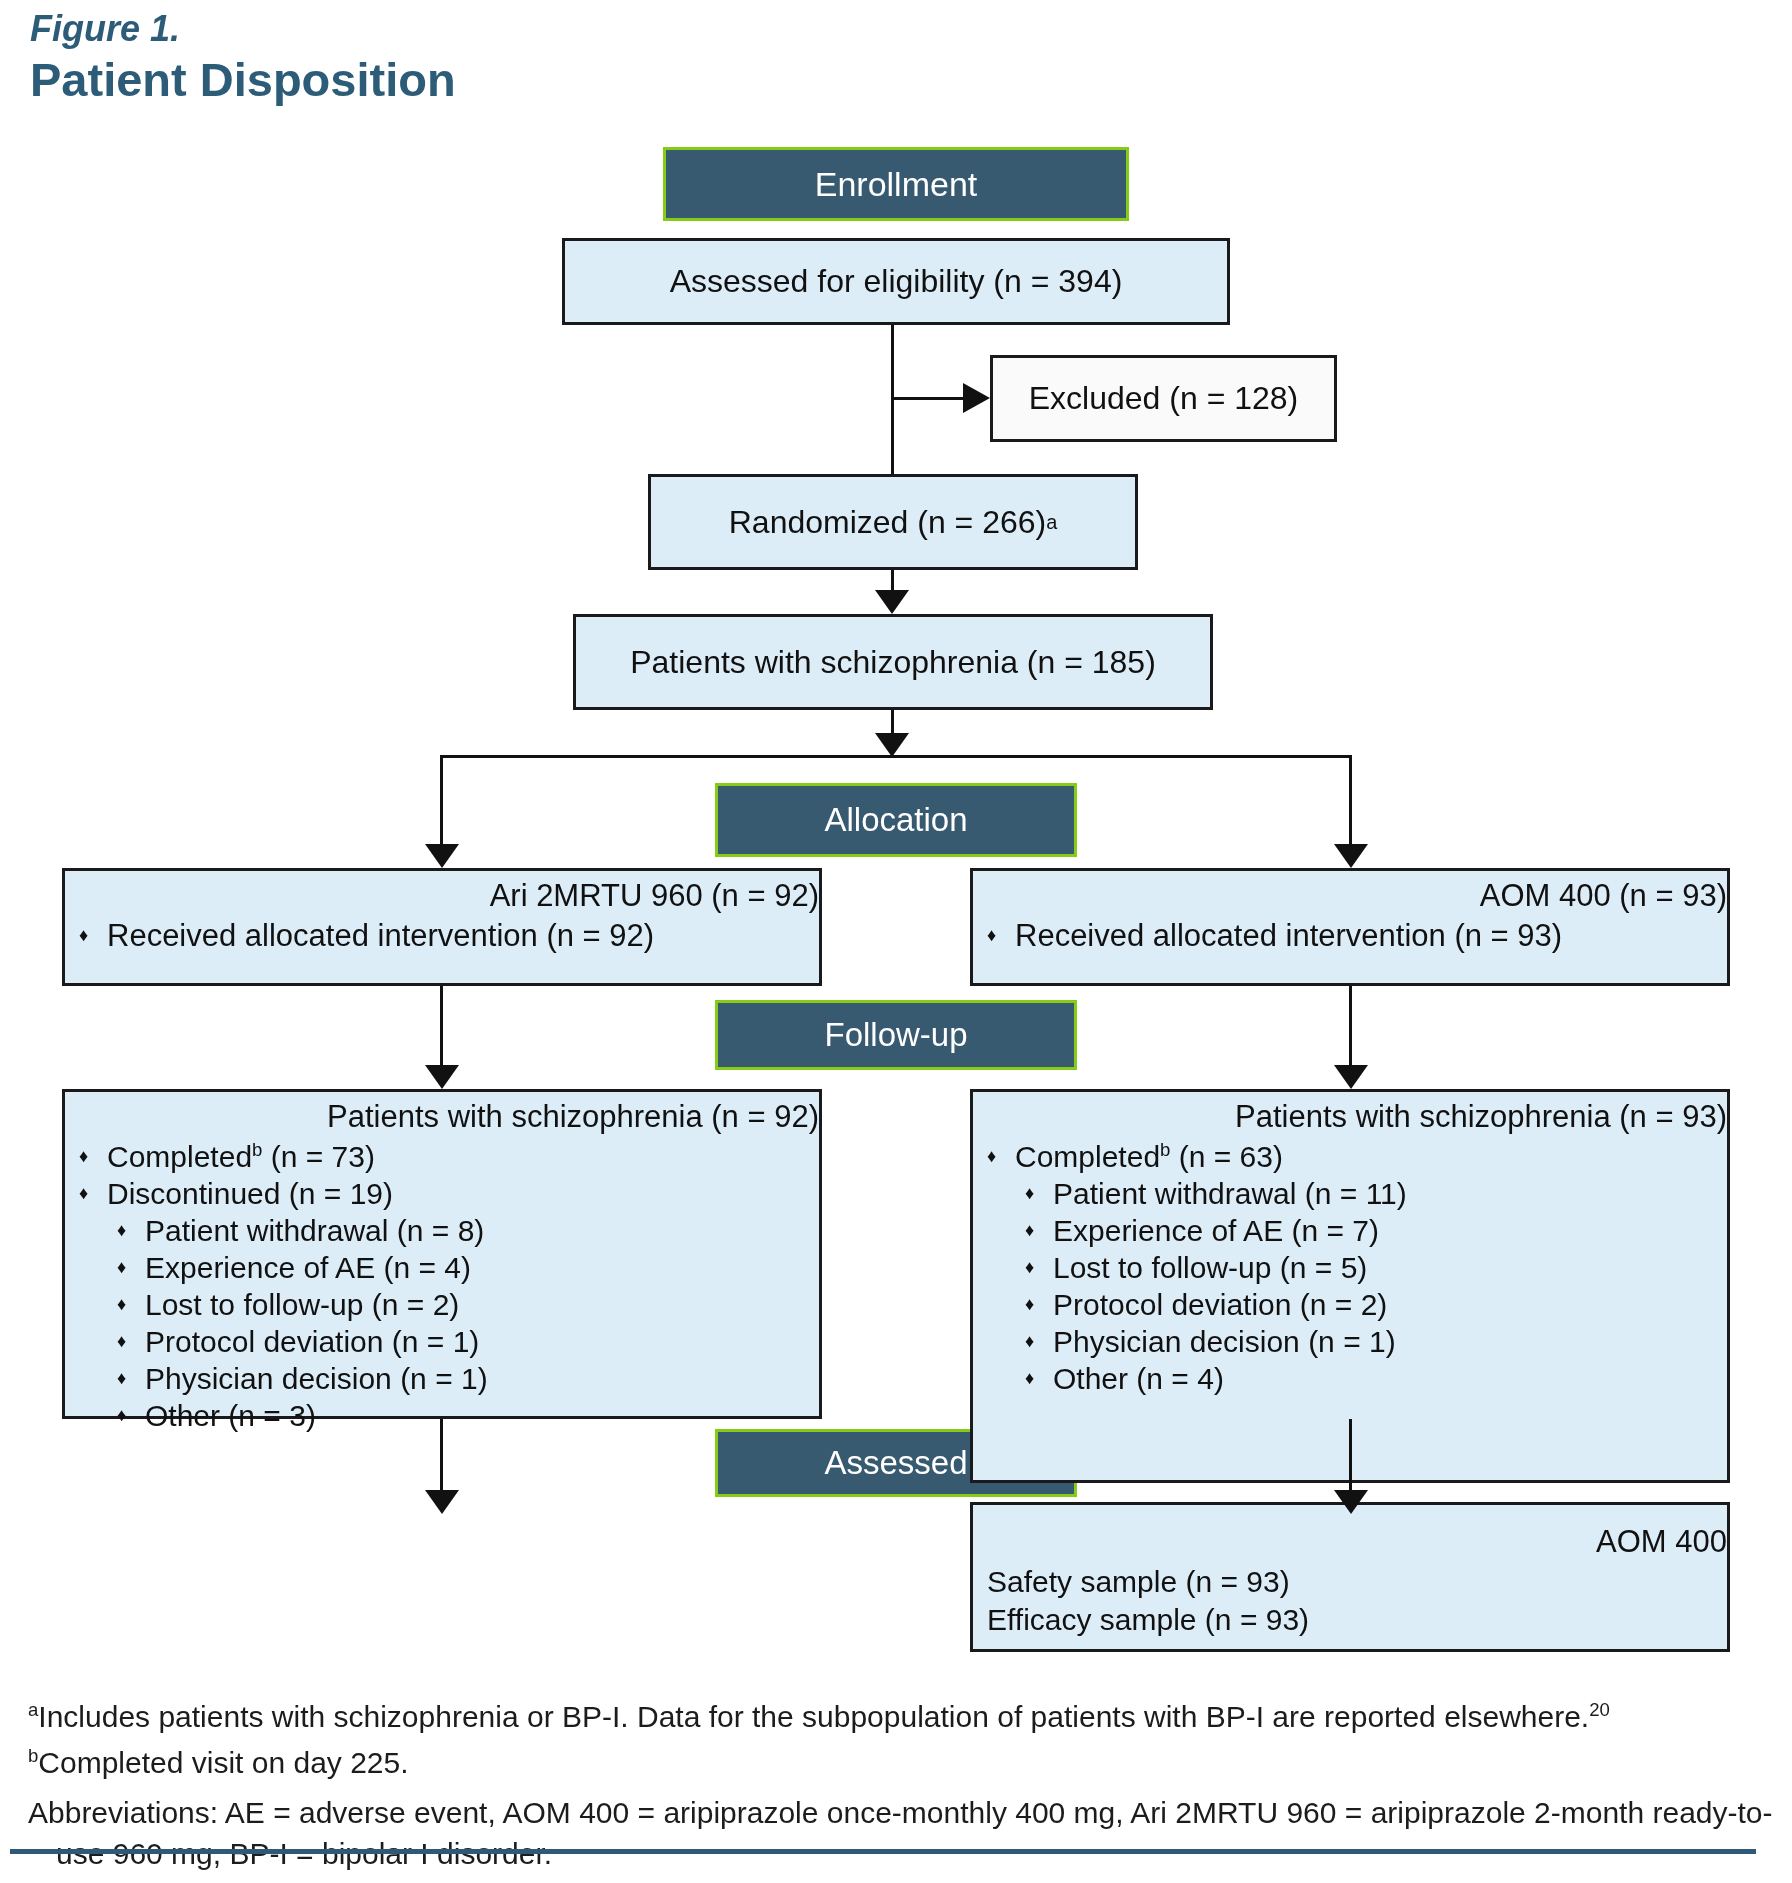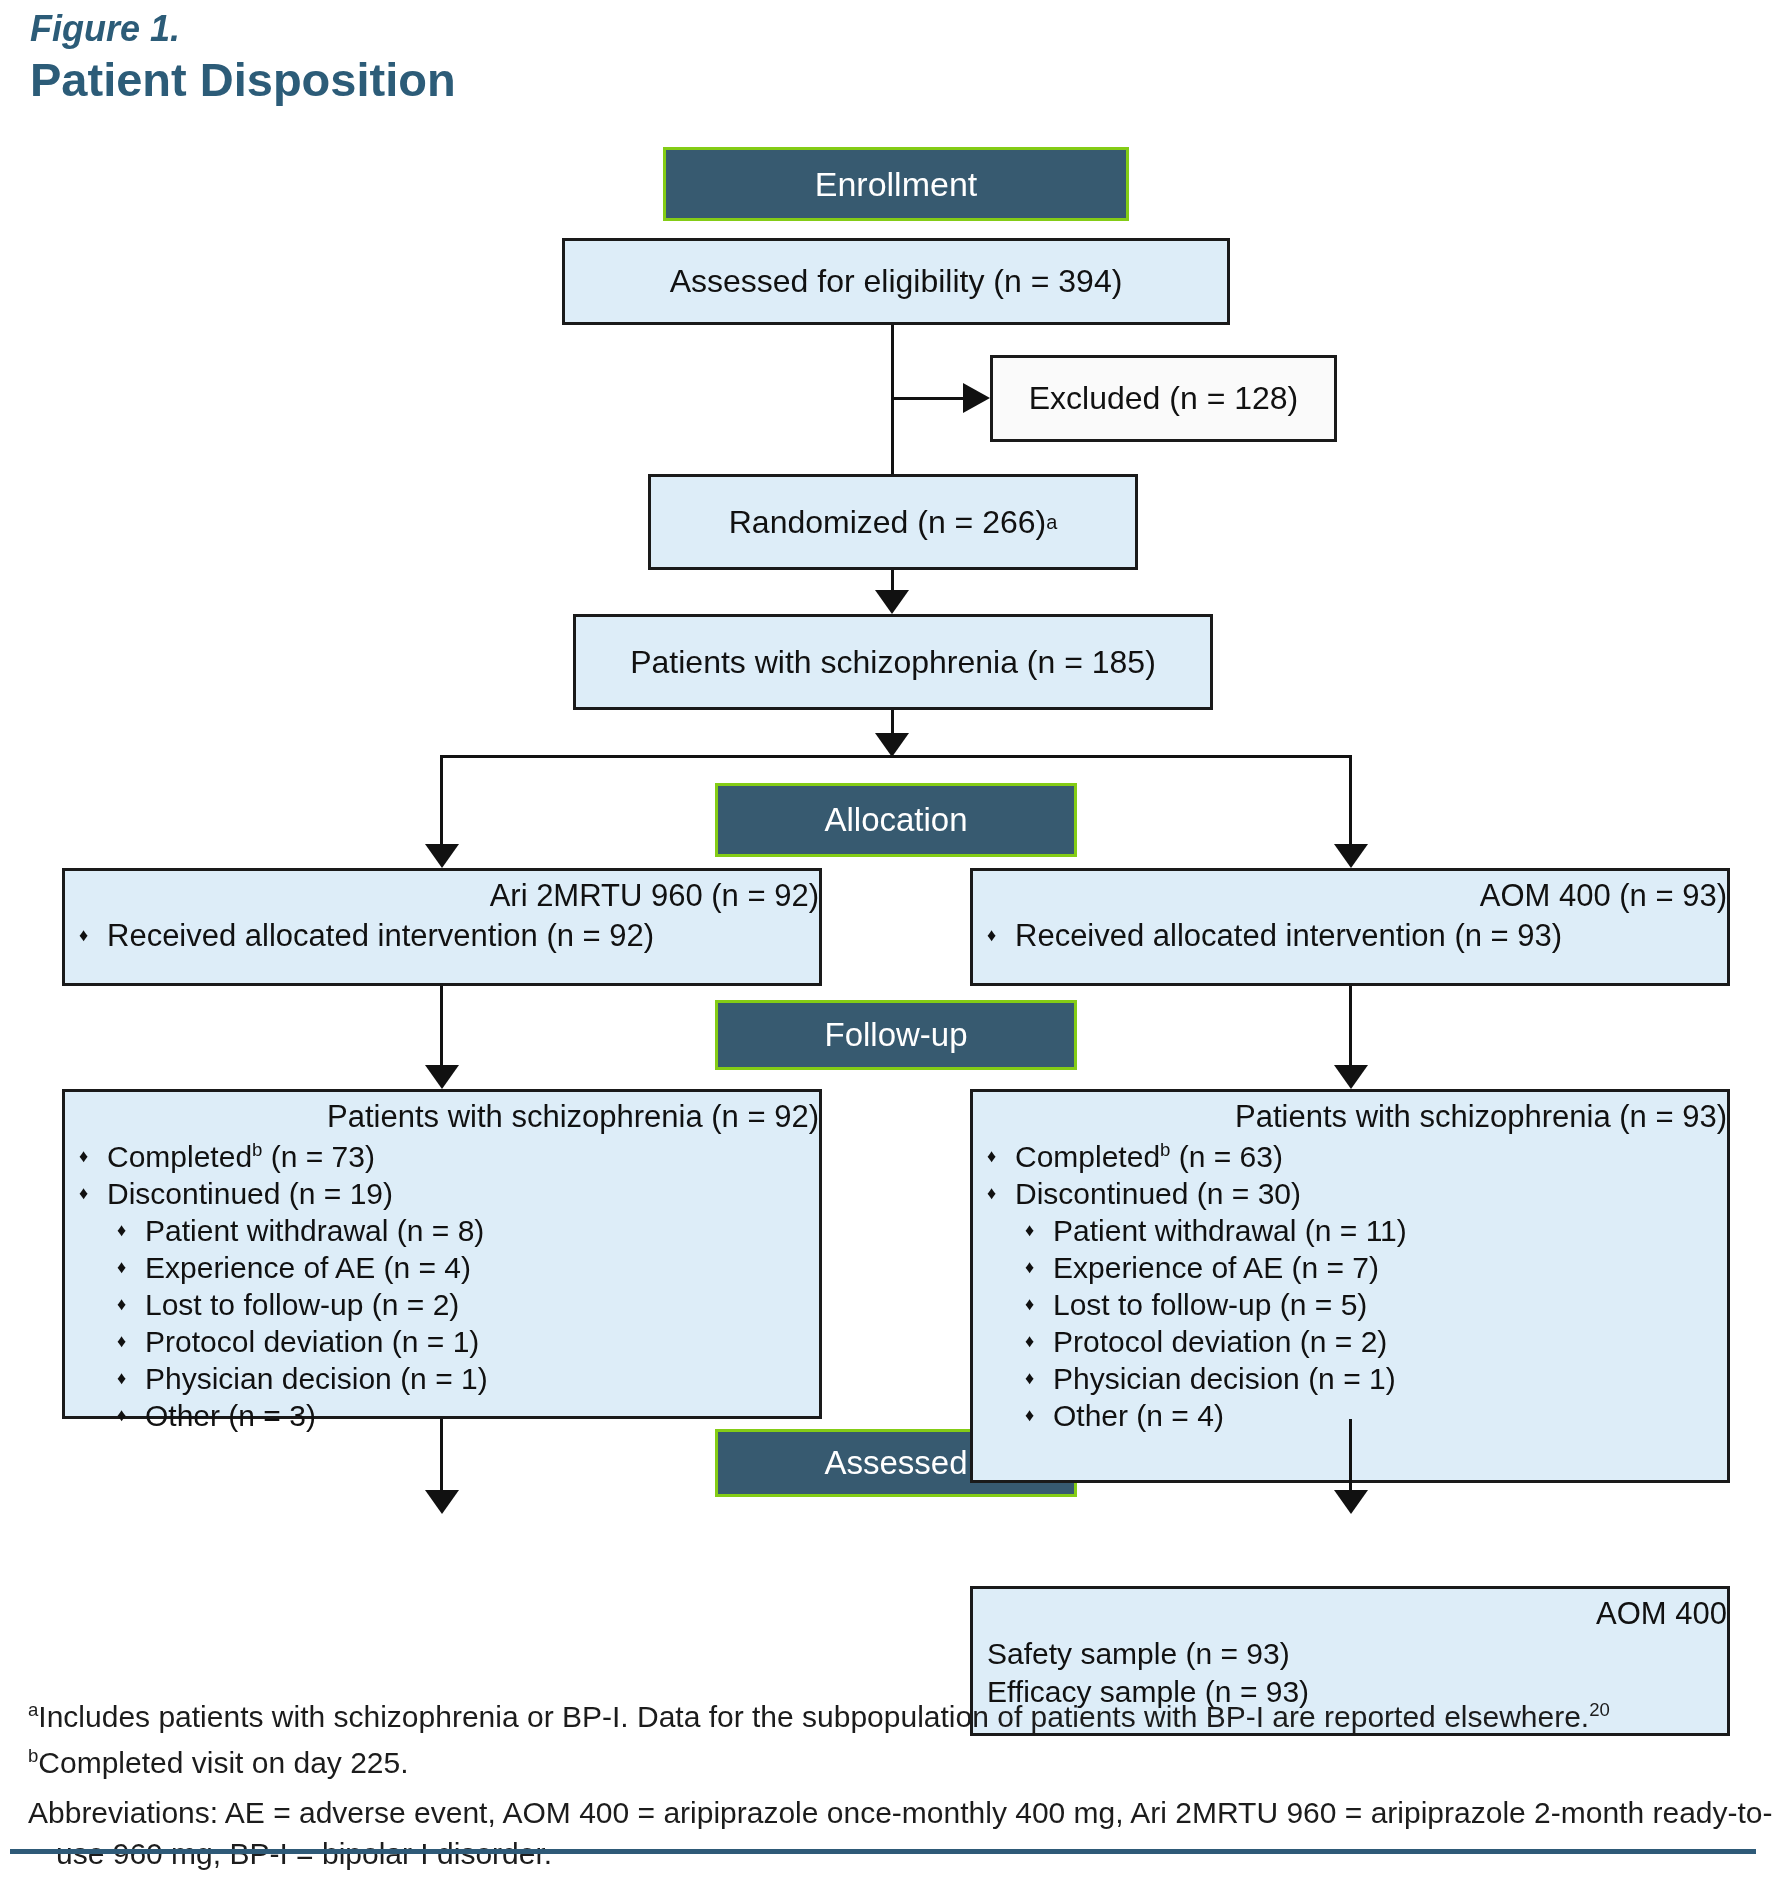--- a/index.html
+++ b/index.html
@@ -82,30 +82,29 @@
     <div class="bullet l2"><span>Experience of AE (n = 4)</span></div>
     <div class="bullet l2"><span>Lost to follow-up (n = 2)</span></div>
     <div class="bullet l2"><span>Protocol deviation (n = 1)</span></div>
     <div class="bullet l2"><span>Physician decision (n = 1)</span></div>
     <div class="bullet l2"><span>Other (n = 3)</span></div>
   </div>
 
   <div class="fbox" style="left:970px;top:1089px;width:760px;height:394px;">
     <div class="bx-title">Patients with schizophrenia (n = 93)</div>
     <div class="bullet l1"><span>Completed</span><sup>b</sup><span> (n = 63)</span></div>
-    <div class="bullet l1"><span>Discontinued (n = 30)</span></div>
     <div class="bullet l2"><span>Patient withdrawal (n = 11)</span></div>
     <div class="bullet l2"><span>Experience of AE (n = 7)</span></div>
     <div class="bullet l2"><span>Lost to follow-up (n = 5)</span></div>
     <div class="bullet l2"><span>Protocol deviation (n = 2)</span></div>
     <div class="bullet l2"><span>Physician decision (n = 1)</span></div>
     <div class="bullet l2"><span>Other (n = 4)</span></div>
   </div>
 
-  <div class="fbox" style="left:970px;top:1586px;width:760px;height:150px;padding-top:0;">
+  <div class="fbox" style="left:970px;top:1502px;width:760px;height:150px;padding-top:12px;">
     <div class="bx-title">AOM 400</div>
     <div class="plain-line">Safety sample (n = 93)</div>
     <div class="plain-line">Efficacy sample (n = 93)</div>
   </div>
 
   <div class="vline" style="left:891px;top:325px;width:3px;height:149px;"></div>
   <div class="hline" style="left:893px;top:397px;width:70px;height:3px;"></div>
   <div class="arrow-right" style="left:963px;top:383px;"></div>
 
   <div class="vline" style="left:891px;top:570px;width:3px;height:22px;"></div>

